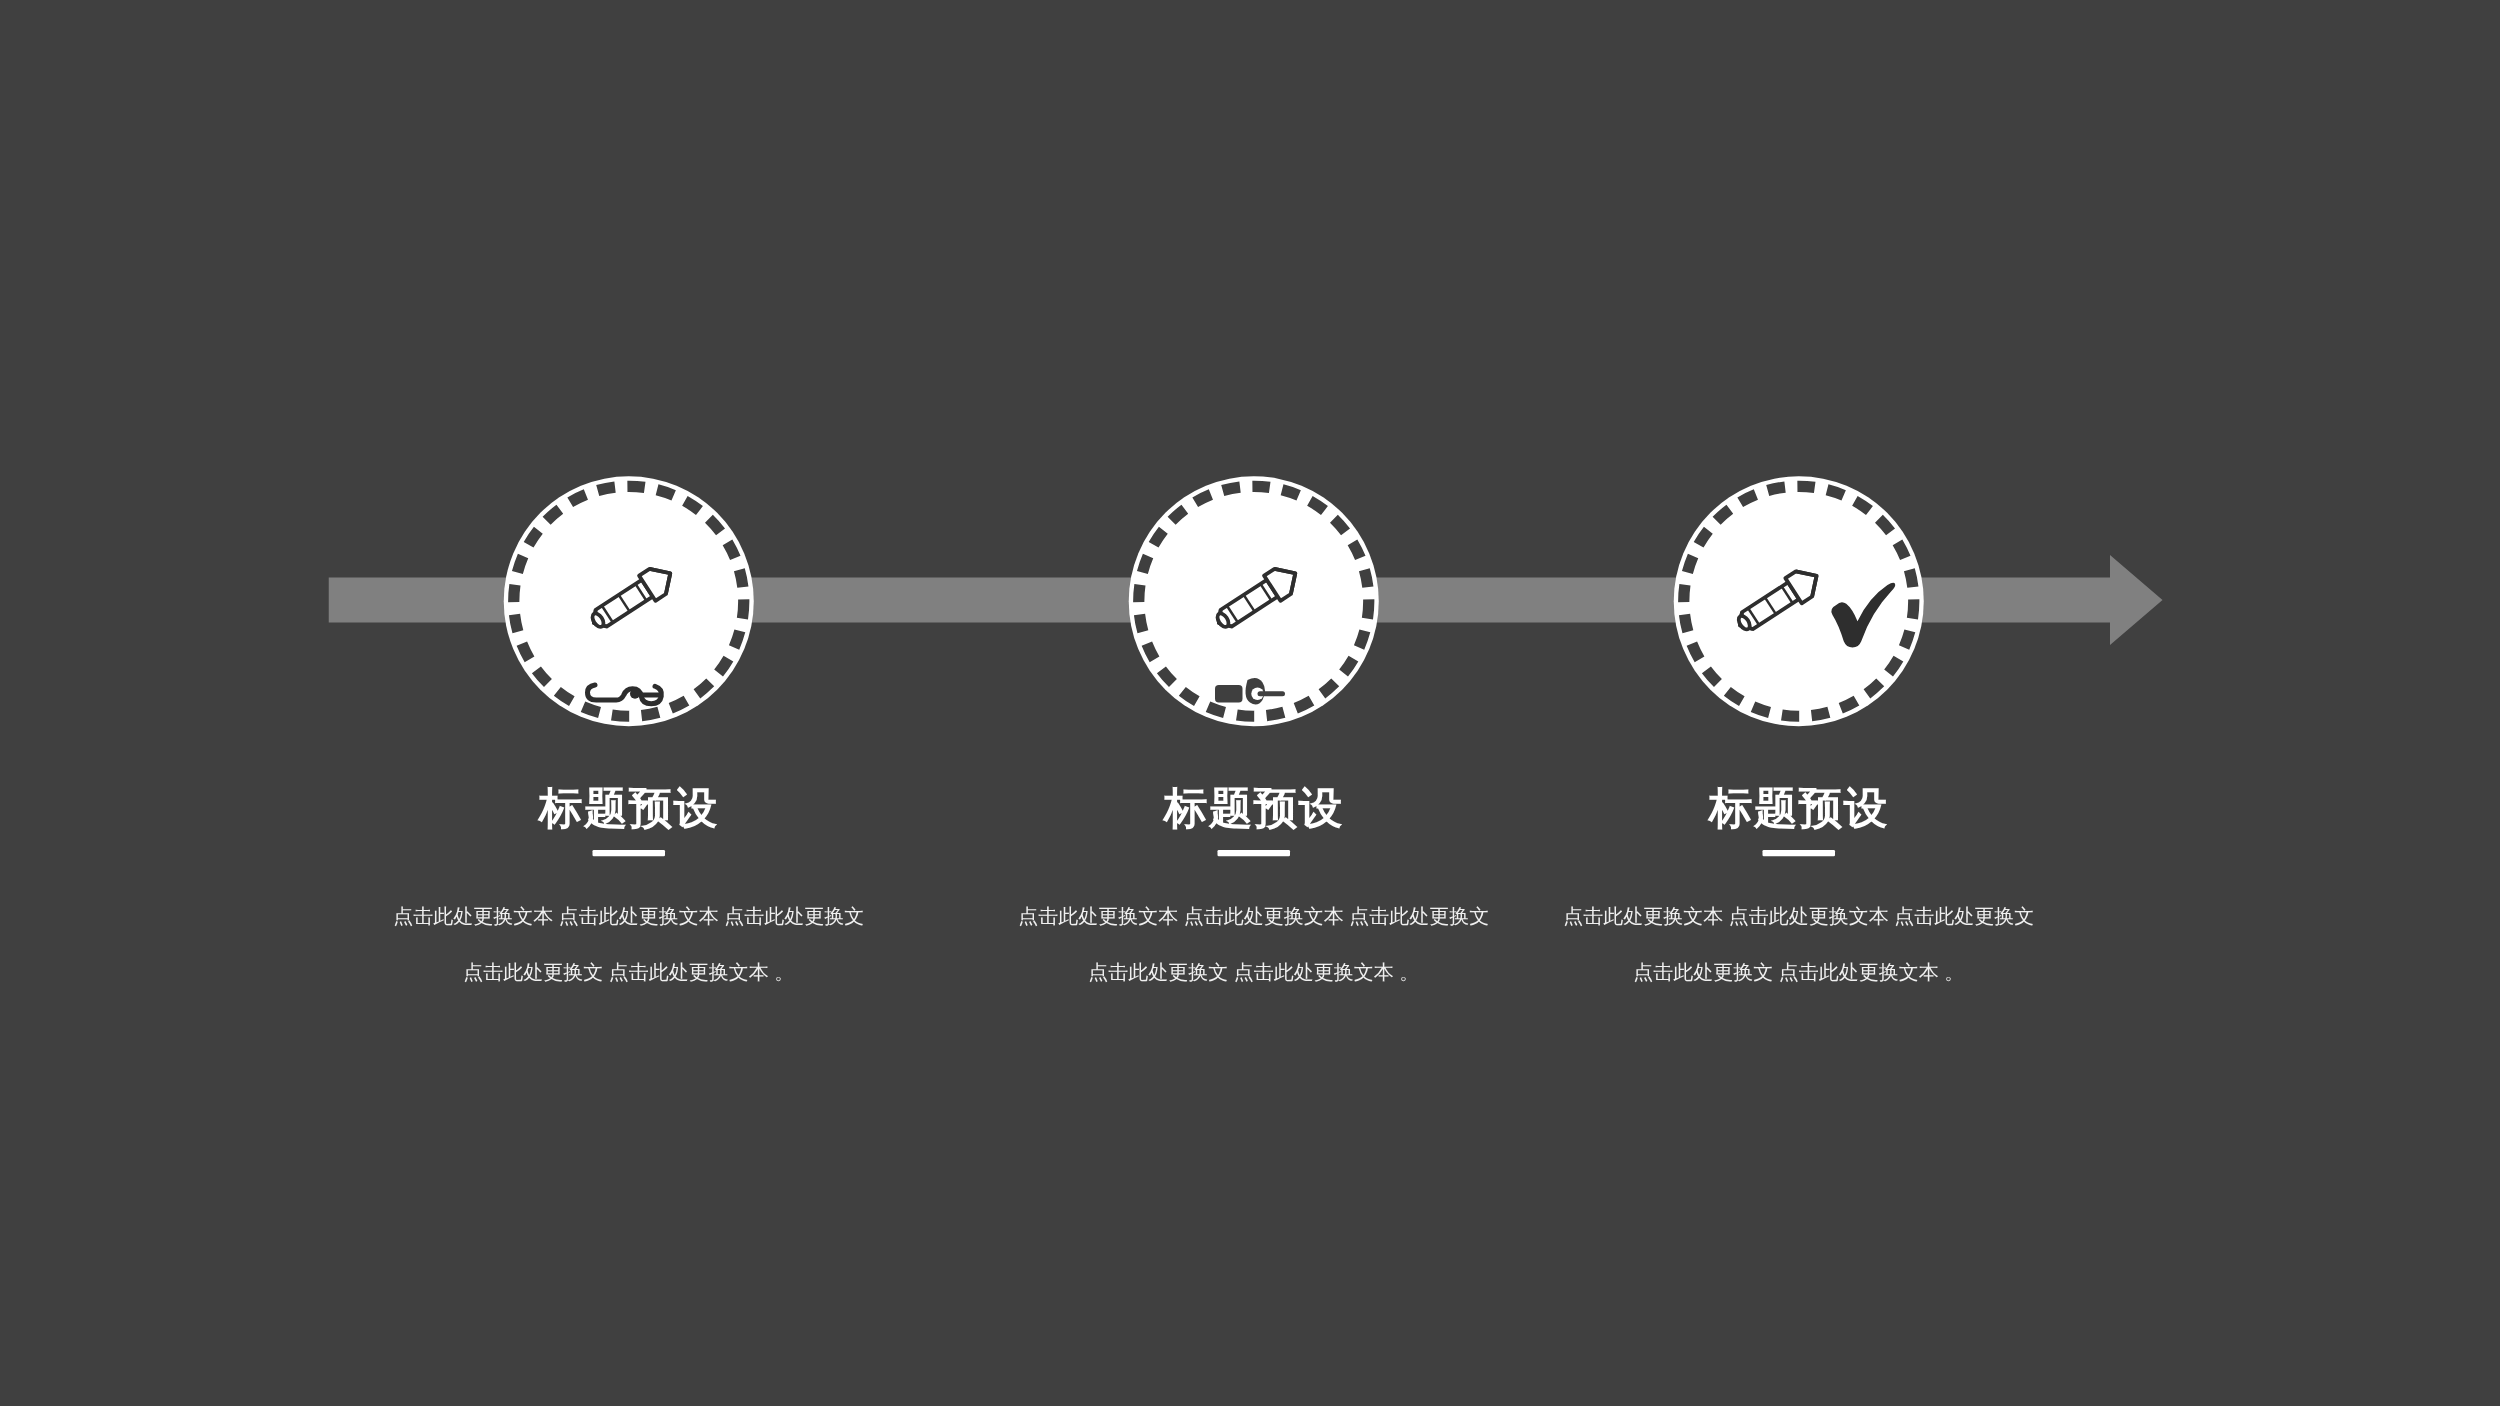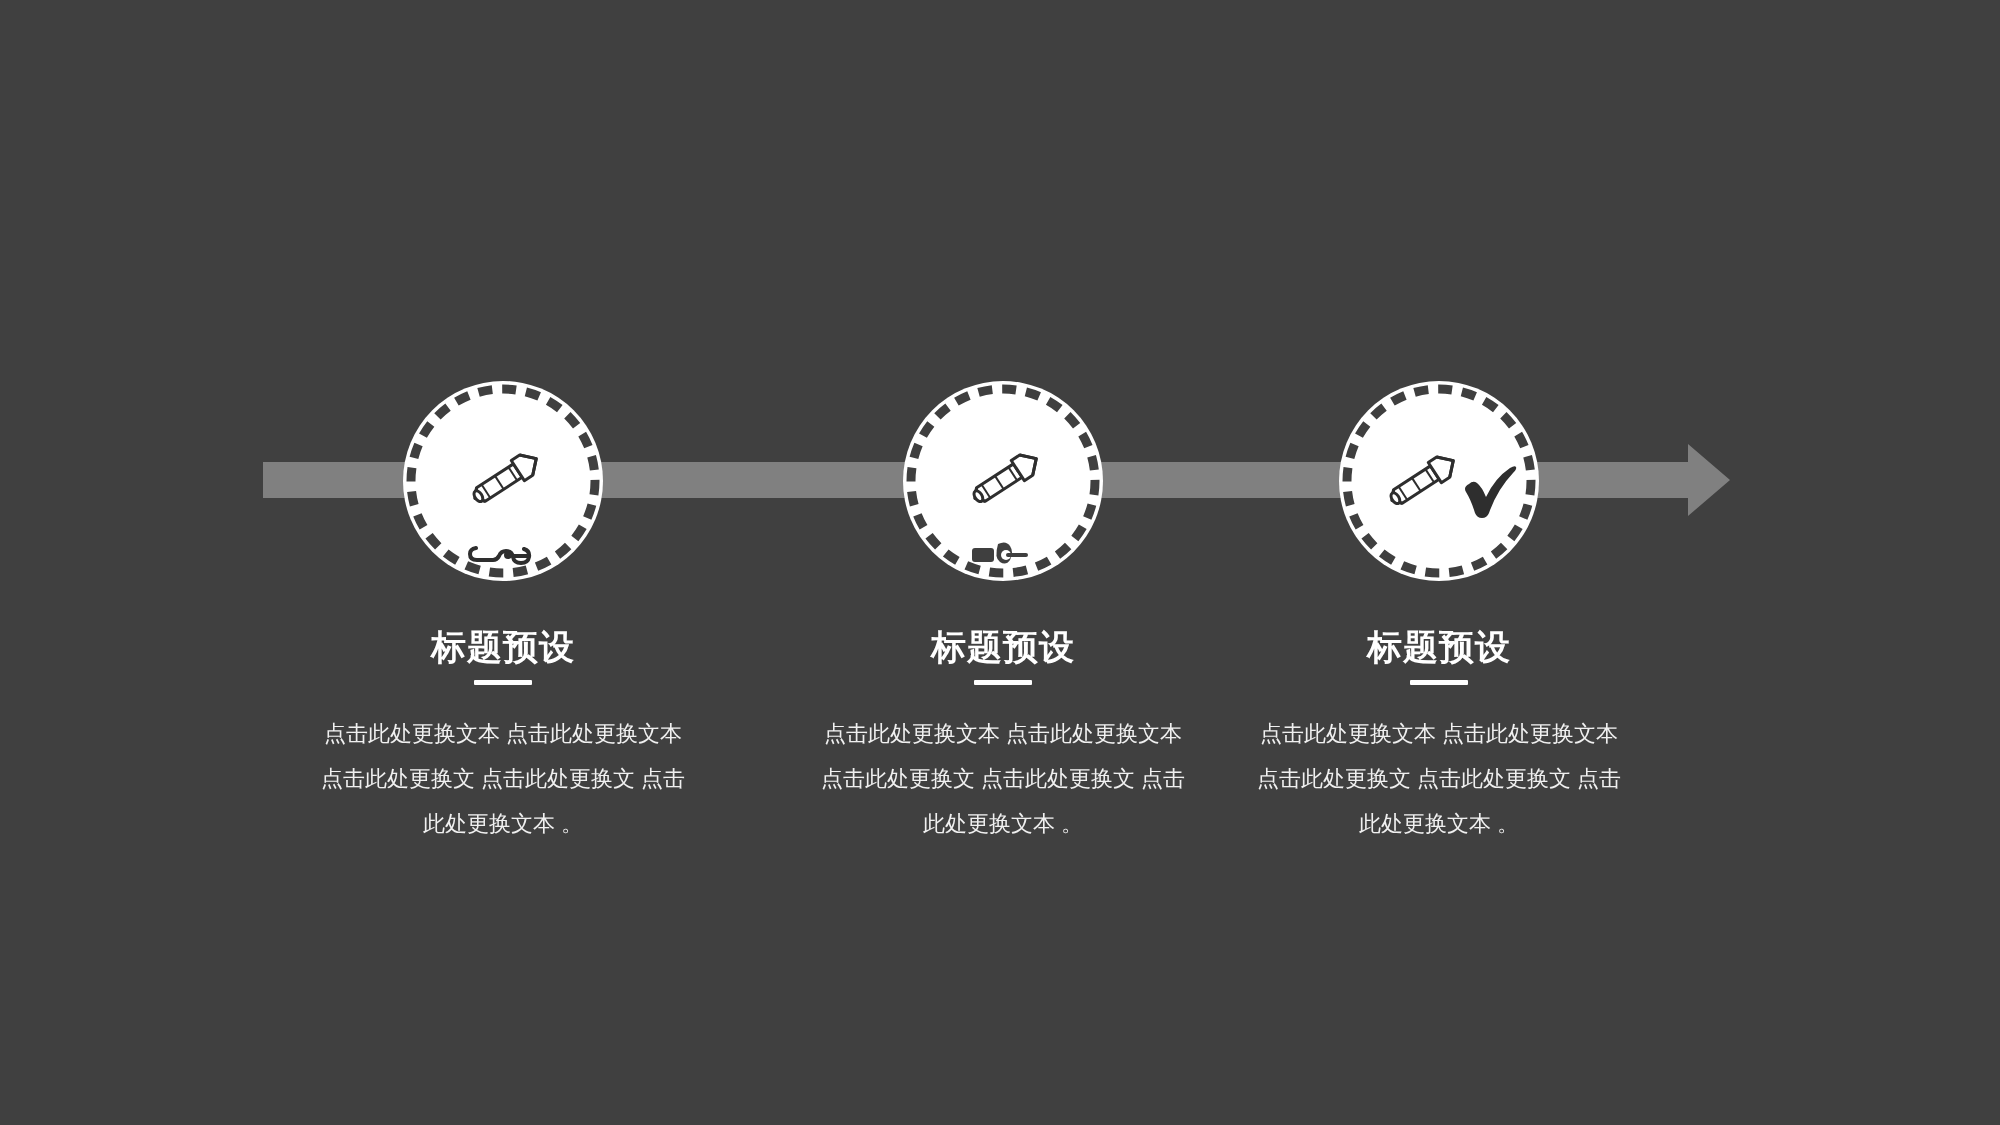--- a/index.html
+++ b/index.html
@@ -83,21 +83,21 @@
     width: 58px;
     height: 5px;
     background: #ffffff;
     margin: 12px auto 0 auto;
     border-radius: 1px;
   }
 
   .step-body {
     margin-top: 26px;
     color: #f0f0f0;
-    font-size: 22px;
+    font-size: 16px;
     line-height: 45px;
     font-weight: normal;
     padding: 0 10px;
     text-align: center;
   }
 
   .step-1 .step-body { width: 400px; margin-left: 10px; }
   .step-2 .step-body { width: 400px; margin-left: 10px; }
   .step-3 .step-body { width: 400px; margin-left: 10px; }
 </style>

